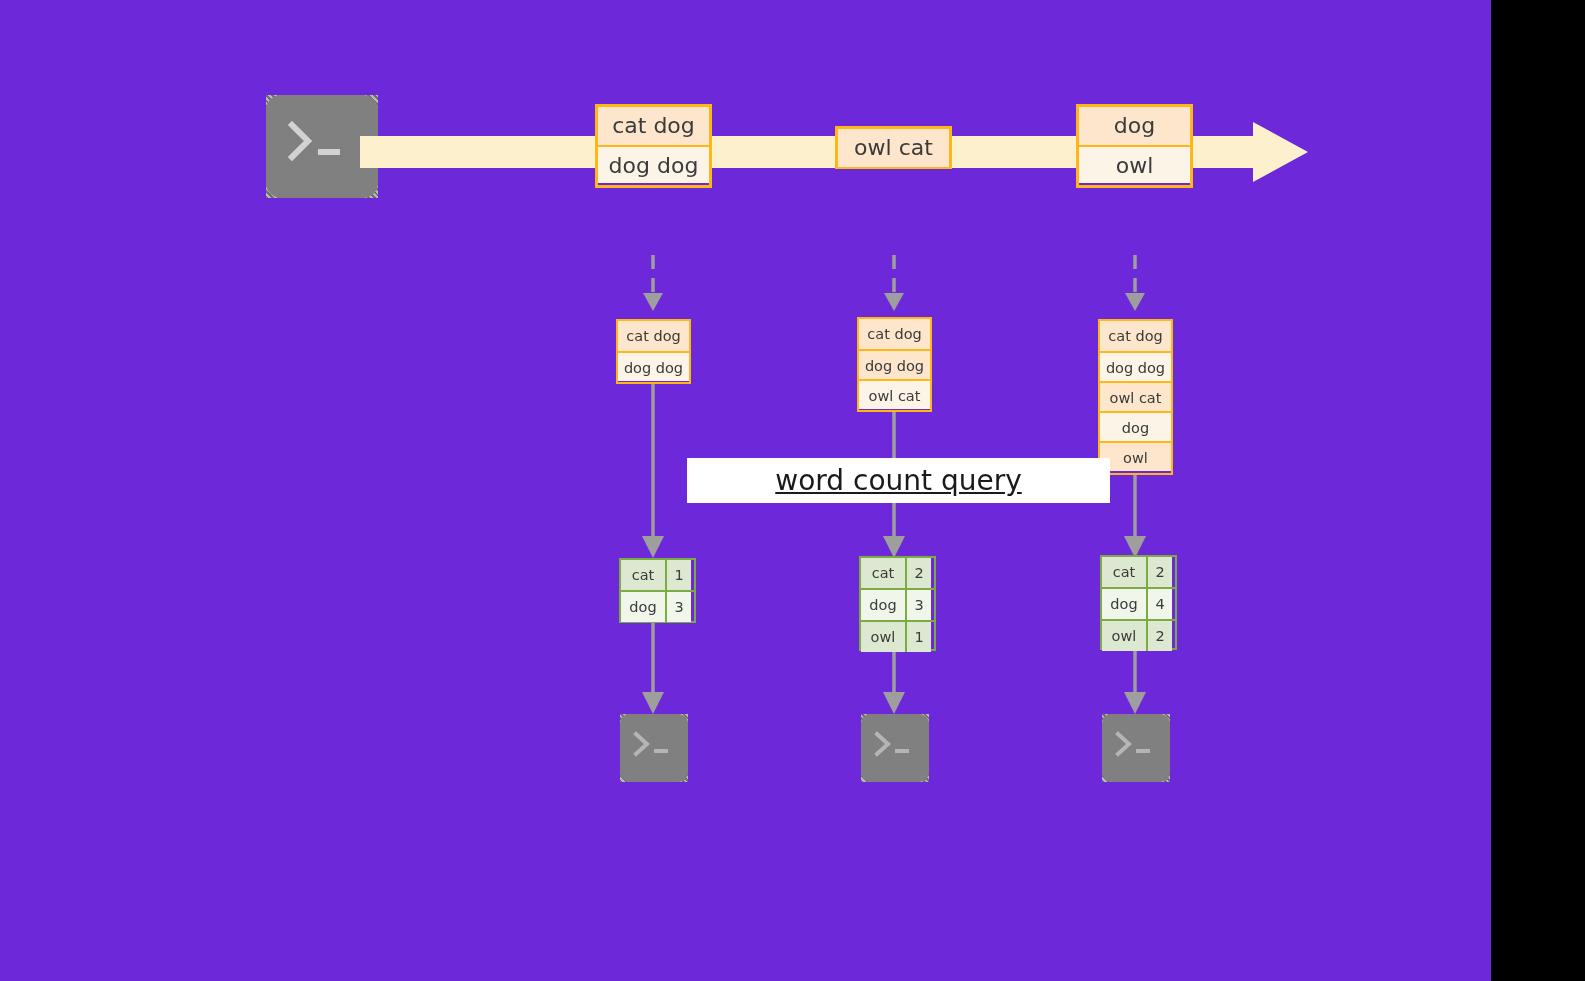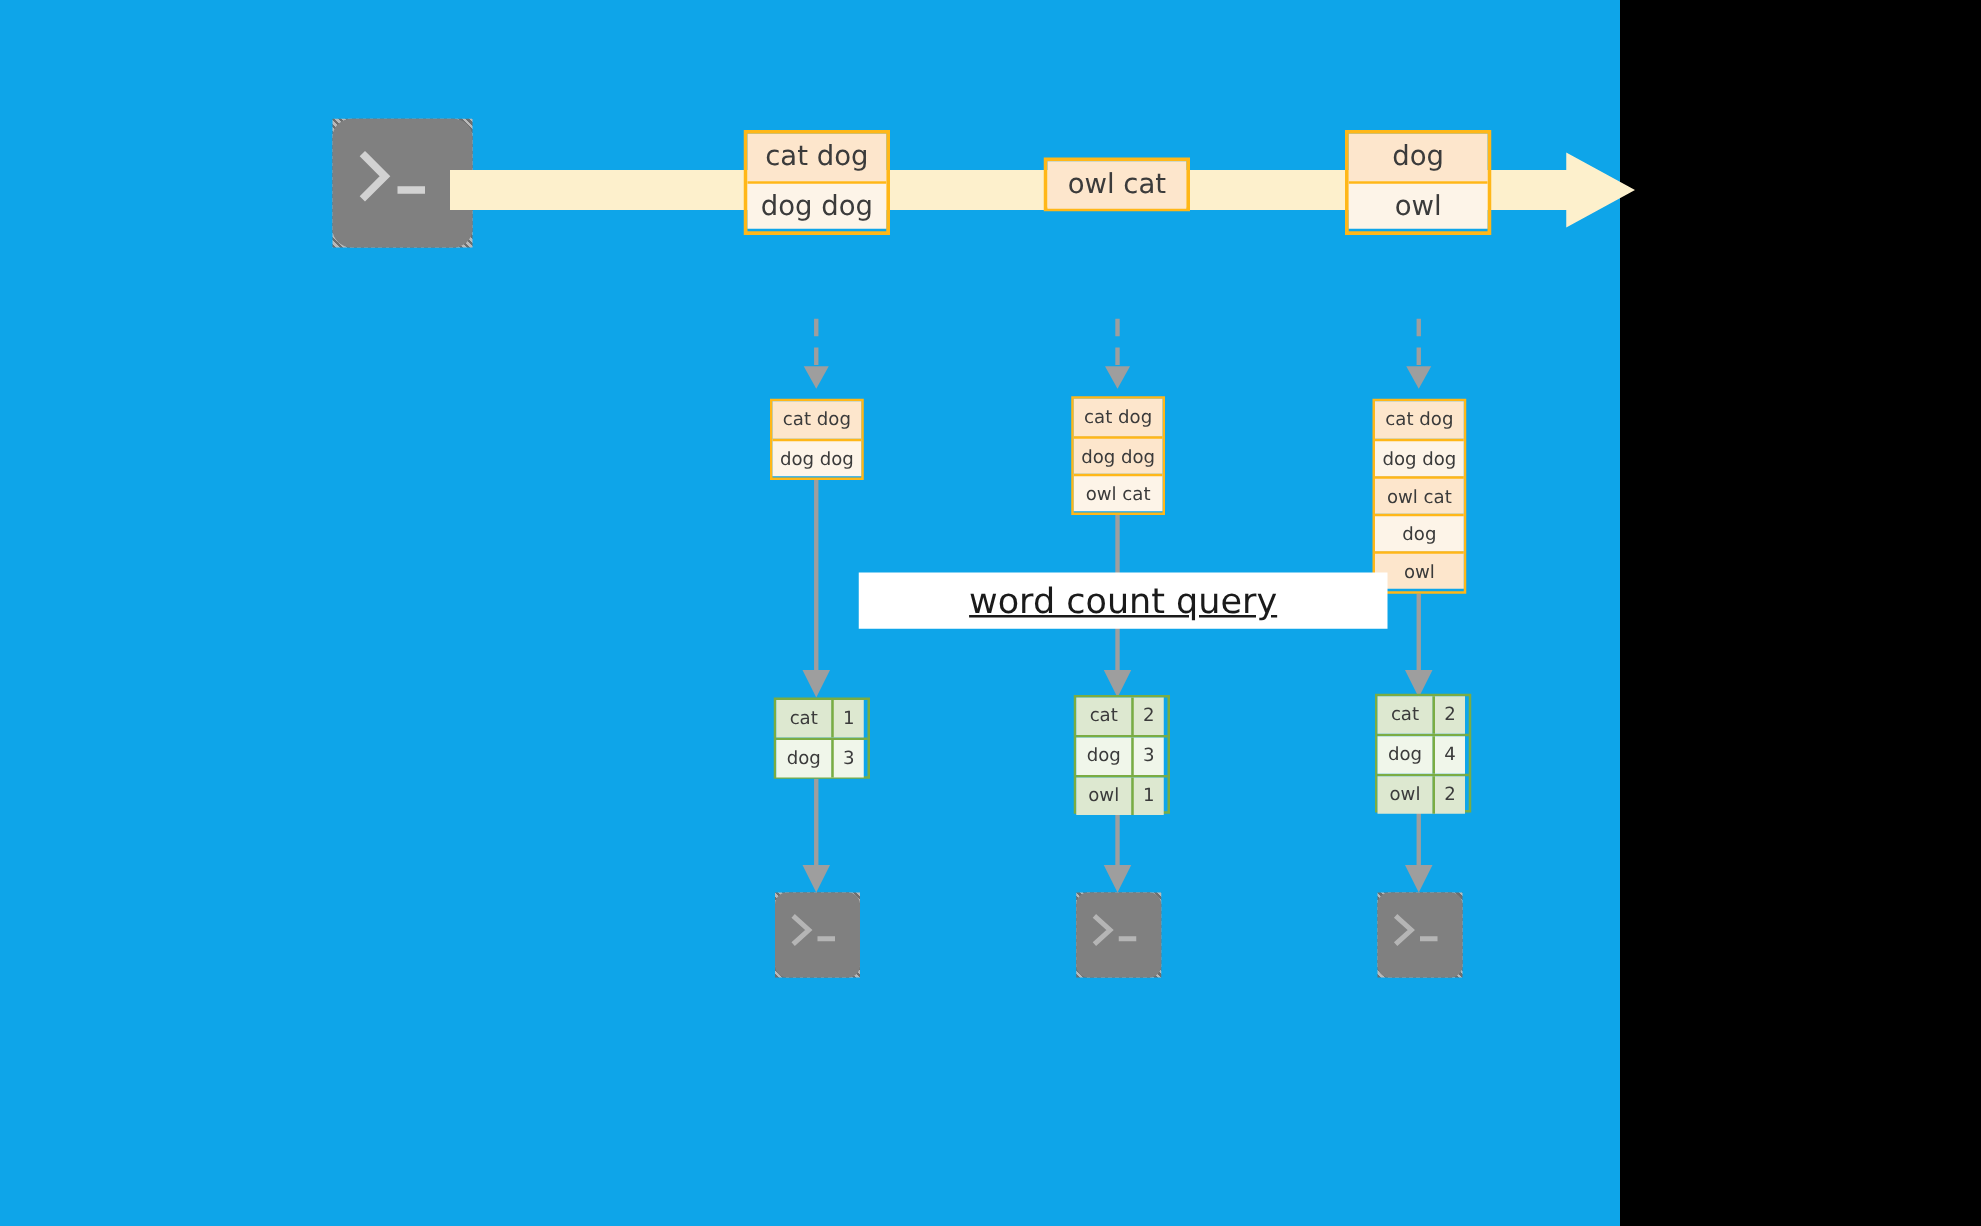--- a/index.html
+++ b/index.html
@@ -8,23 +8,23 @@
     background: #000000;
   }
   body {
     width: 1585px;
     height: 981px;
     overflow: hidden;
     font-family: "DejaVu Sans", sans-serif;
   }
   #stage {
     position: relative;
-    width: 1296px;
+    width: 1491px;
     height: 981px;
-    background: #0ea5e9;
+    background: #6d28d9;
   }
 
   
   .terminal {
     position: absolute;
     box-sizing: border-box;
     background:
       repeating-linear-gradient(45deg,
         #6e6e6e 0px, #6e6e6e 2px,
         #b9b9b9 2px, #b9b9b9 4px);

